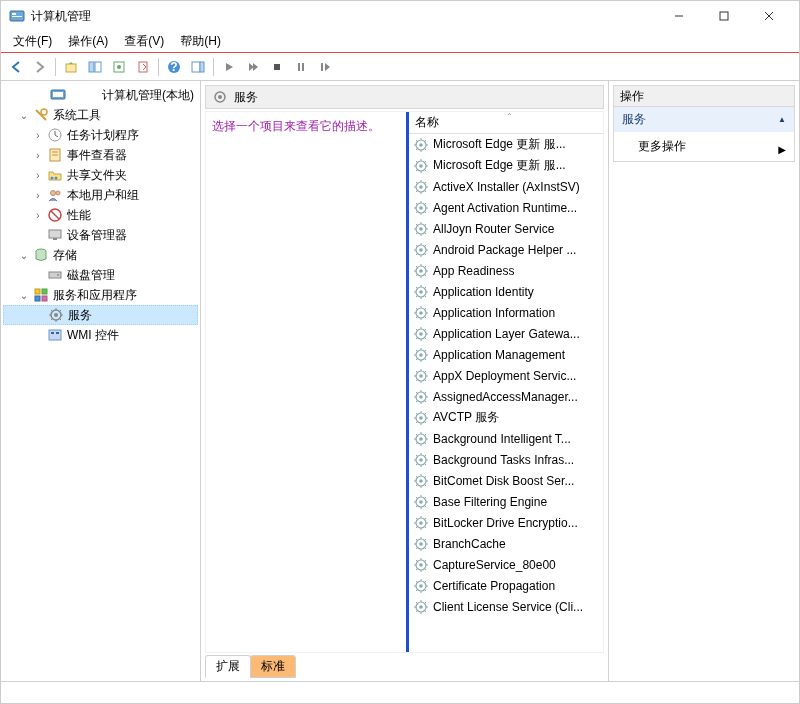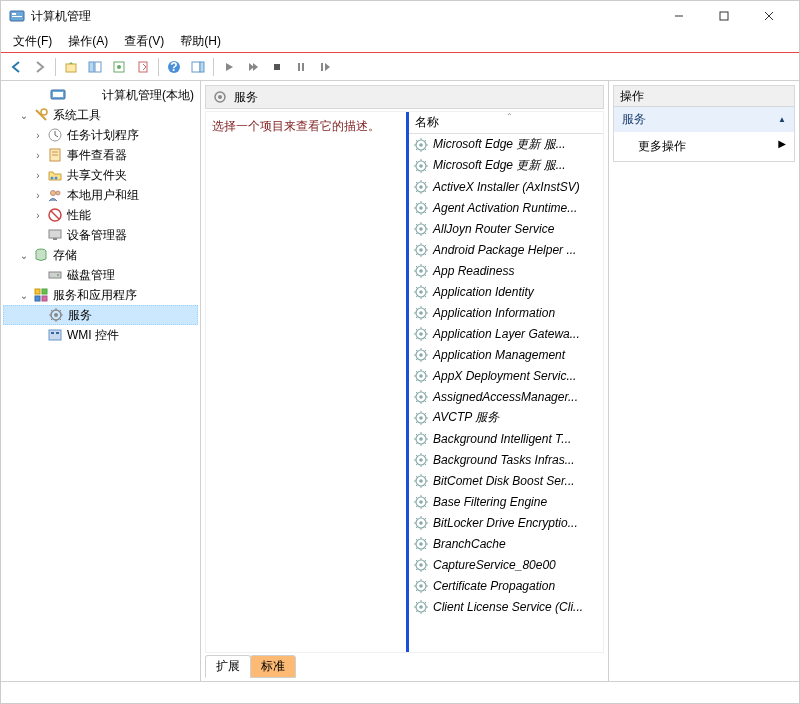--- a/index.html
+++ b/index.html
@@ -25,39 +25,39 @@
 .tree-toggle { width: 14px; text-align: center; color: #666; font-size: 10px; }
 .tree-icon { width: 16px; height: 16px; margin: 0 4px 0 2px; flex-shrink: 0; }
 .tree-label { }
 .indent-0 { padding-left: 0px; gap: 32px; } .indent-1 { padding-left: 14px; } .indent-2 { padding-left: 28px; }
 
 .mid-pane { flex: 1; display: flex; flex-direction: column; border-right: 1px solid #d0d0d0; min-width: 0; }
 .mid-header { height: 24px; background: #f0f0f0; border: 1px solid #d8d8d8; margin: 4px 4px 0 4px; display: flex; align-items: center; padding: 0 6px; gap: 6px; }
 .mid-header .hicon { width: 16px; height: 16px; }
 .mid-header .htitle { font-weight: 400; }
 .mid-body { flex: 1; display: flex; margin: 2px 4px 0 4px; border: 1px solid #f0f0f0; min-height: 0; }
-.desc-col { width: 200px; padding: 6px; color: #7f1d1d; }
+.desc-col { width: 200px; padding: 6px; color: #a21caf; }
 .list-col { flex: 1; display: flex; flex-direction: column; min-width: 0; border-left: 3px solid #1d4ed8; }
 .list-header { height: 22px; display: flex; align-items: center; border-bottom: 1px solid #e0e0e0; background: #fff; position: relative; }
 .list-header .col { padding: 0 6px; flex: 1; display: flex; align-items: center; }
 .sort-arrow { position: absolute; left: 50%; top: 0; font-size: 8px; color: #888; }
 .list-body { flex: 1; overflow-y: scroll; overflow-x: scroll; }
-.svc-row { display: flex; align-items: center; height: 21px; padding-left: 4px; white-space: nowrap; font-style: italic; }
+.svc-row { display: flex; align-items: center; height: 21px; padding-left: 4px; white-space: nowrap; }
 .svc-icon { width: 16px; height: 16px; margin-right: 4px; flex-shrink: 0; }
 
 .mid-tabs { height: 22px; display: flex; align-items: flex-end; margin: 2px 4px 4px 4px; }
 .mid-tabs .tab { padding: 2px 10px; border: 1px solid #d0d0d0; border-top-left-radius: 3px; border-top-right-radius: 3px; margin-right: -1px; background: #fdba74; position: relative; top: 1px; }
 .mid-tabs .tab.active { background: #fff; border-bottom-color: #fff; }
 
 .actions-pane { width: 190px; display: flex; flex-direction: column; padding: 4px; }
 .actions-header { height: 22px; background: #f0f0f0; border: 1px solid #d8d8d8; display: flex; align-items: center; padding: 0 6px; font-weight: 400; }
 .actions-group { border: 1px solid #d8d8d8; border-top: none; }
 .actions-group .grp-title { background: #e8f0fb; color: #1a3e6e; padding: 4px 8px; display: flex; align-items: center; justify-content: space-between; }
 .actions-group .grp-title .tri { font-size: 8px; }
-.actions-item { padding: 6px 8px 6px 24px; display: flex; align-items: flex-start; justify-content: space-between; }
+.actions-item { padding: 6px 8px 6px 24px; display: flex; align-items: flex-end; justify-content: space-between; }
 .actions-item .chev { font-size: 10px; }
 
 .statusbar { height: 22px; border-top: 1px solid #d0d0d0; }
 
 
 svg { display: block; }
 </style>
 </head>
 <body>
 

